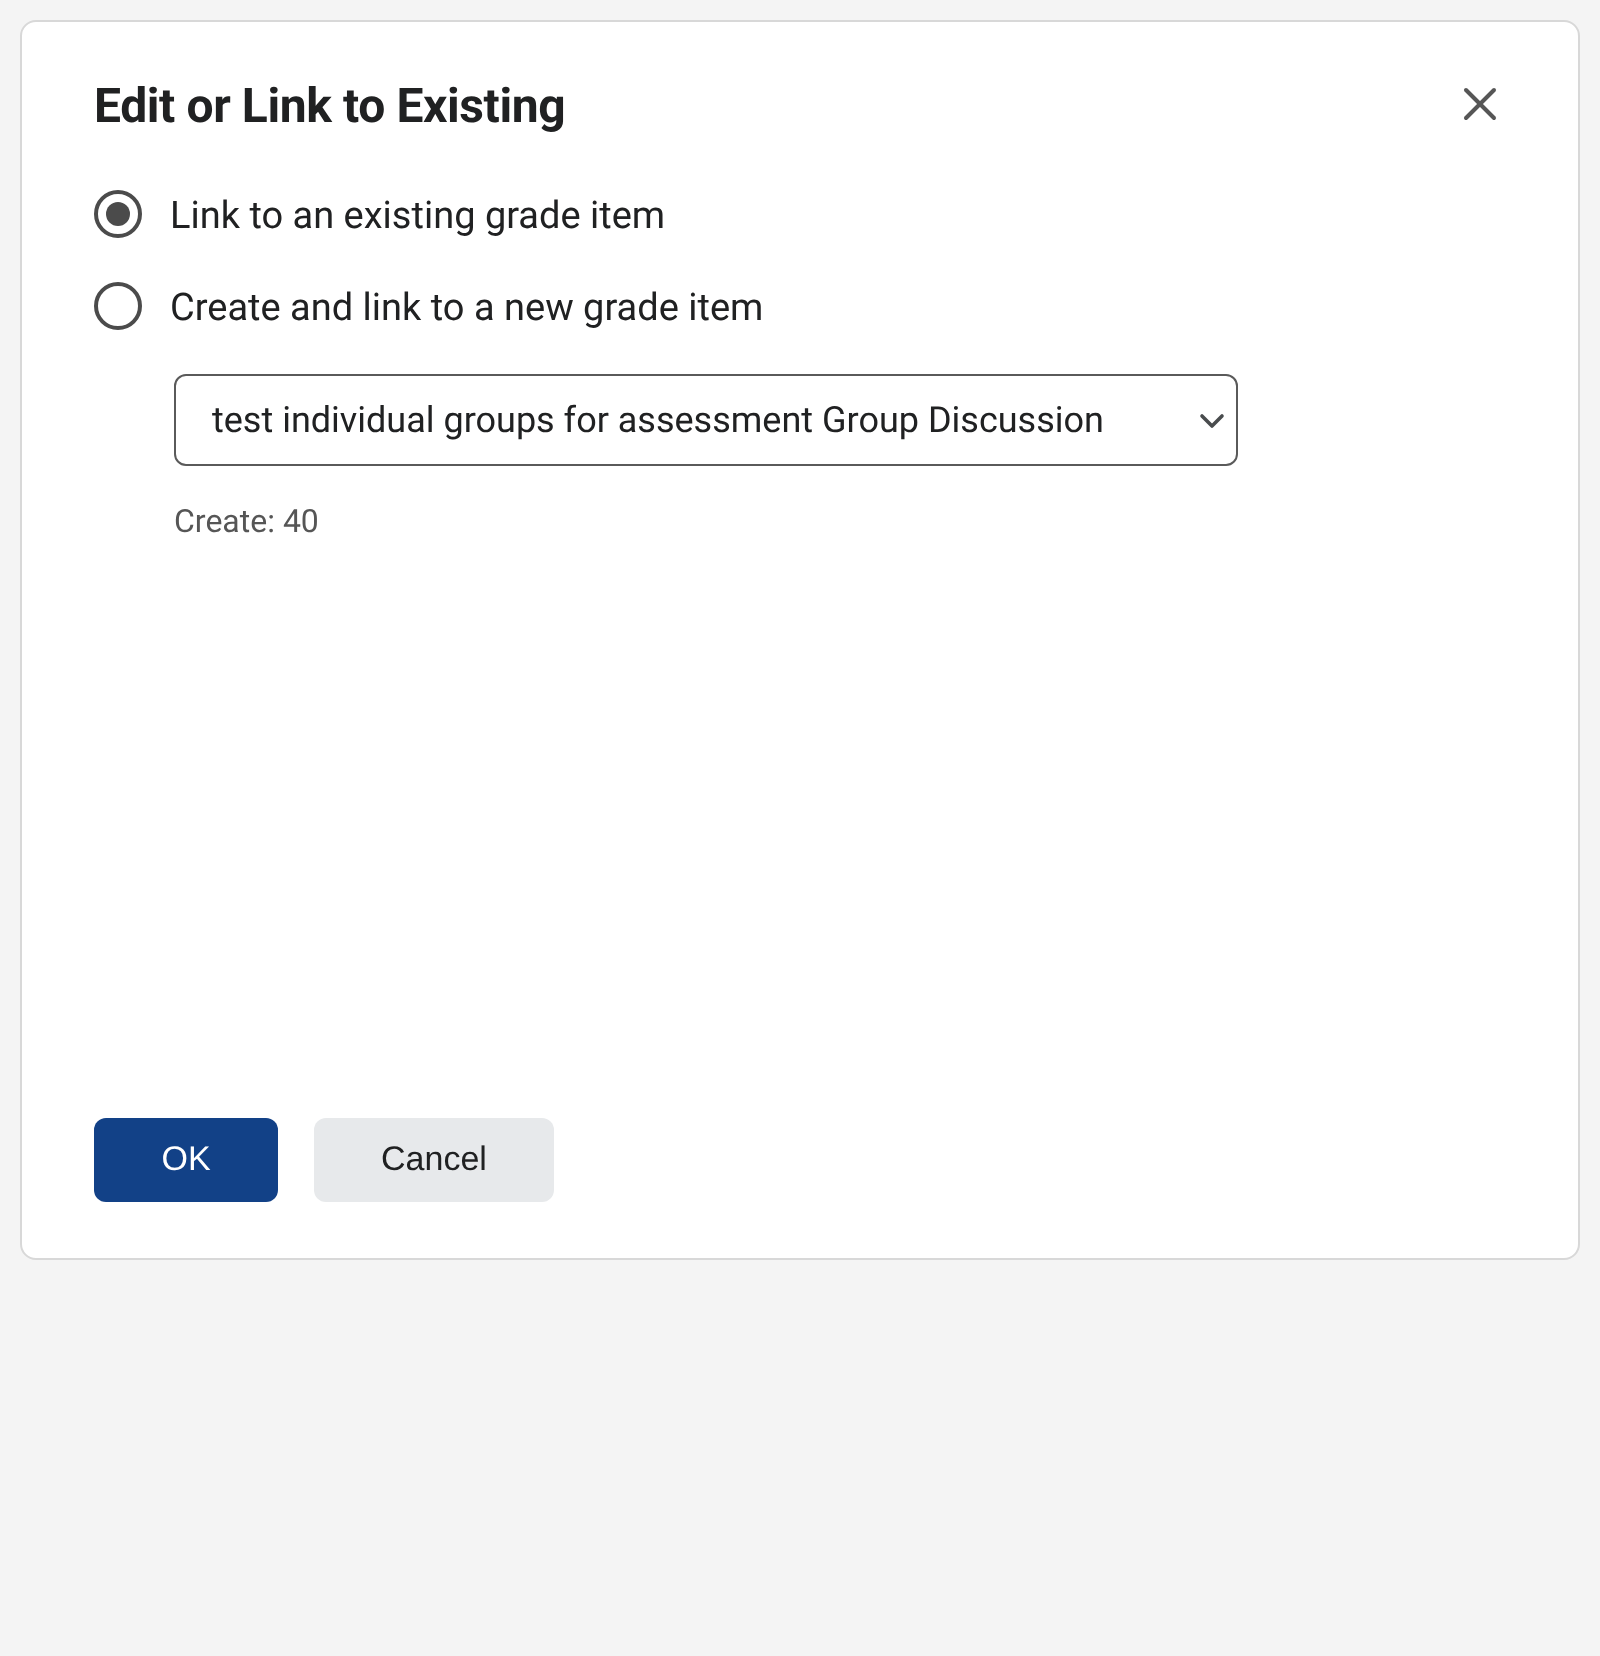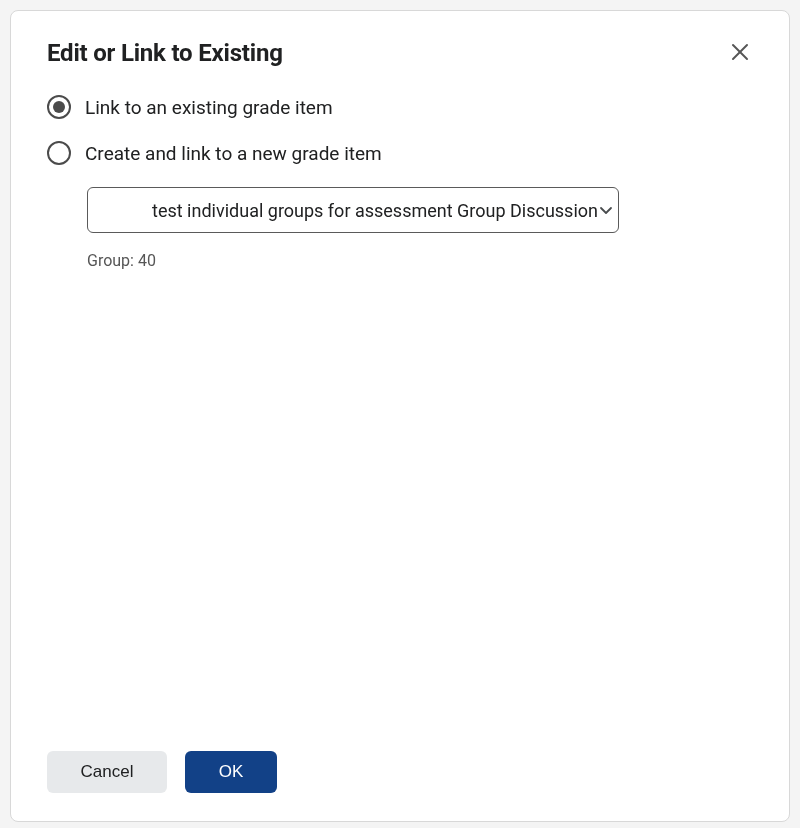--- a/index.html
+++ b/index.html
@@ -5,21 +5,21 @@
     * { box-sizing: border-box; margin: 0; padding: 0; }
     html, body {
       width: 800px;
       height: 828px;
       font-family: -apple-system, BlinkMacSystemFont, "Segoe UI", Roboto, "Helvetica Neue", Arial, sans-serif;
       background: #f4f4f4;
     }
     .dialog {
       position: relative;
       width: 780px;
-      height: 812px;
+      height: 620px;
       margin: 10px auto;
       background: #ffffff;
       border: 1px solid #d8d8d8;
       border-radius: 8px;
       padding: 28px 36px 28px 36px;
       display: flex;
       flex-direction: column;
     }
     .dialog-header {
       display: flex;
@@ -77,21 +77,21 @@
       margin-left: 40px;
       margin-top: 6px;
     }
     .select-box {
       width: 532px;
       height: 46px;
       border: 1px solid #5a5a5a;
       border-radius: 6px;
       display: flex;
       align-items: center;
-      justify-content: flex-end;
+      justify-content: space-between;
       padding: 0 4px 0 18px;
       cursor: pointer;
       background: #ffffff;
     }
     .select-text {
       font-size: 18px;
       color: #202122;
       white-space: nowrap;
       overflow: hidden;
       text-overflow: ellipsis;
@@ -160,28 +160,28 @@
     </div>
 
     <div class="nested">
       <div class="select-box">
         <span class="select-text">test individual groups for assessment Group Discussion</span>
         <svg class="select-caret" width="16" height="16" viewBox="0 0 16 16">
           <polyline points="3,6 8,11 13,6" fill="none" stroke="currentColor" stroke-width="1.8" stroke-linecap="round" stroke-linejoin="round"></polyline>
         </svg>
       </div>
       <div class="points-line">
-        <span>Group:</span>
+        <span>Create:</span>
         <span> </span>
         <span>40</span>
       </div>
     </div>
 
   </div>
 
   <div class="spacer"></div>
 
   <div class="footer">
+    <button class="btn btn-primary">OK</button>
     <button class="btn btn-secondary">Cancel</button>
-    <button class="btn btn-primary">OK</button>
   </div>
 
 </div>
 
 </body></html>

